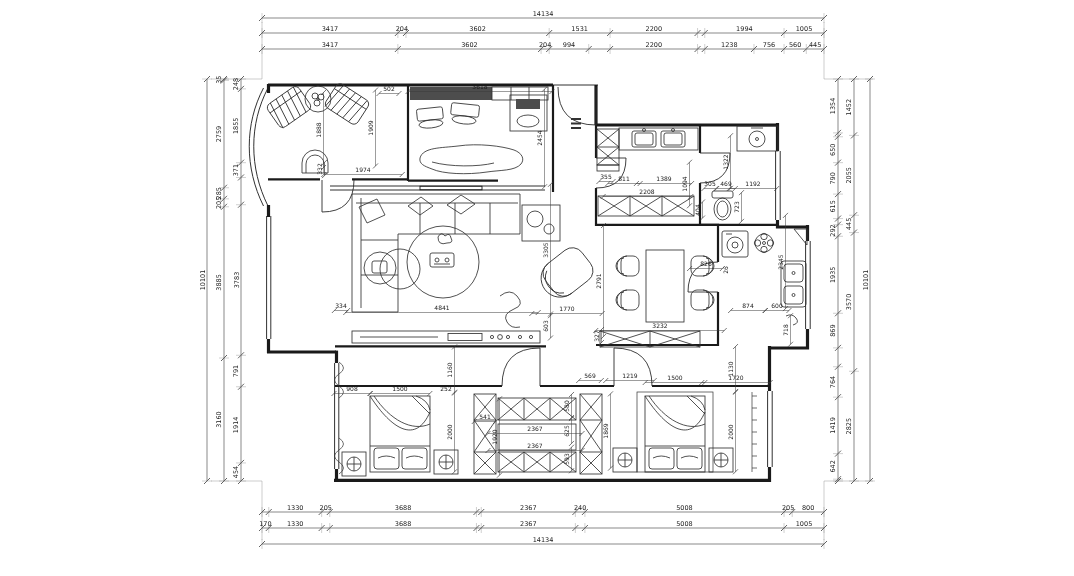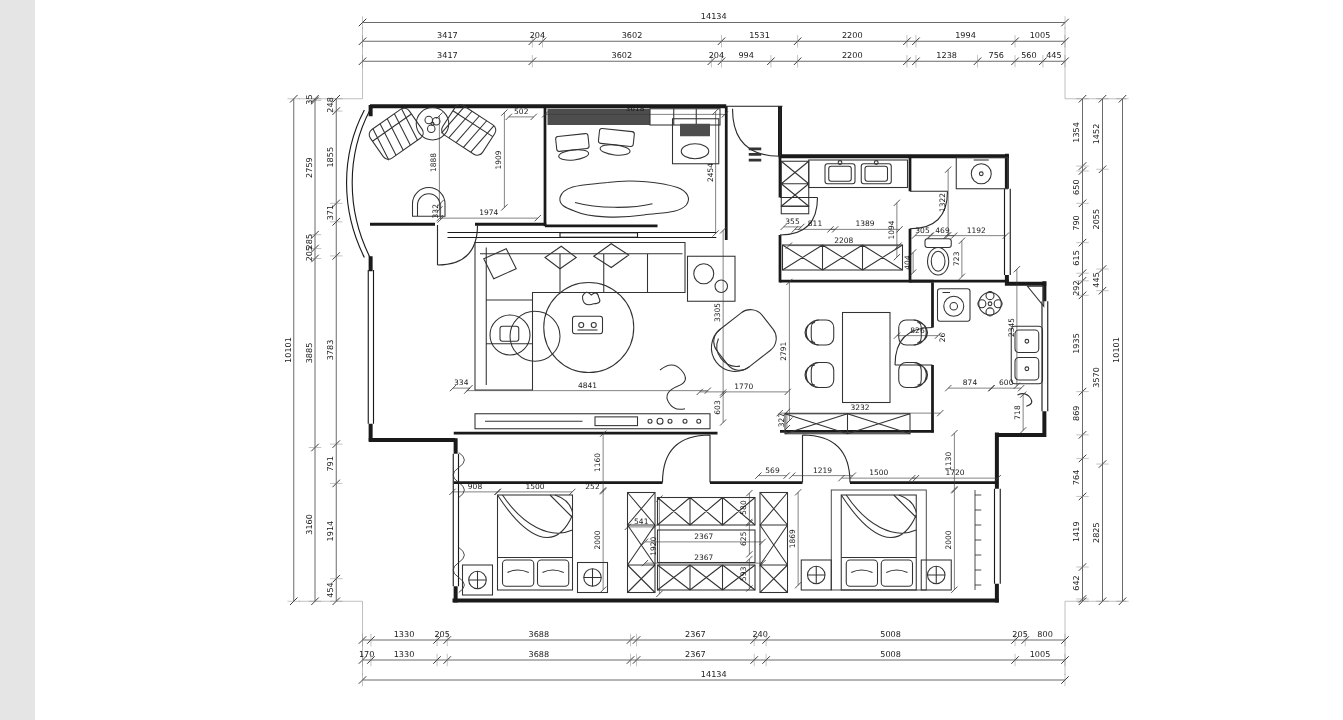--- a/index.html
+++ b/index.html
@@ -1,16 +1,16 @@
 <!DOCTYPE html>
 <html><head>
 <meta charset="utf-8">
 <style>
   html,body{margin:0;padding:0;background:#ffffff;}
-  .stage{position:relative;width:876px;height:576px;background:#e5e5e5;overflow:hidden;padding-left:28px;}
+  .stage{position:relative;width:876px;height:576px;background:#e5e5e5;overflow:hidden;}
   svg text{font-family:"DejaVu Sans","Liberation Sans",sans-serif;fill:#1a1a1a;}
 </style>
 </head>
 <body>
 
 <div class="stage">
 <svg id="plan" width="1074" height="576" viewBox="0 0 1074 576">
 
   <rect x="0" y="0" width="1074" height="576" fill="#ffffff"></rect>
 

